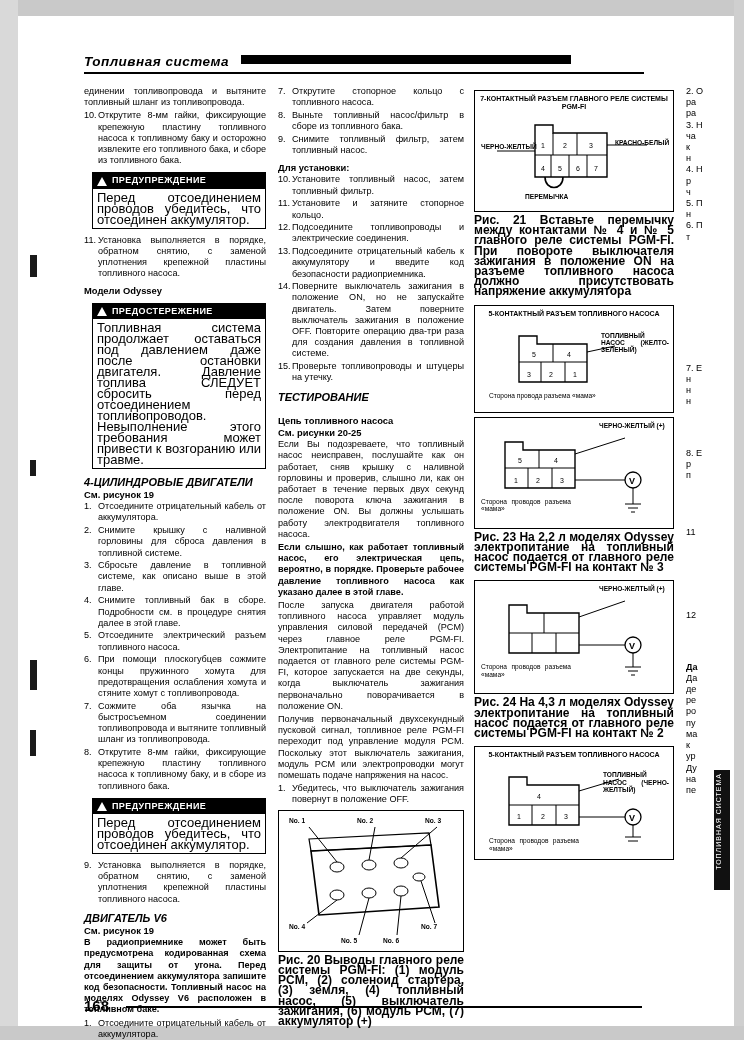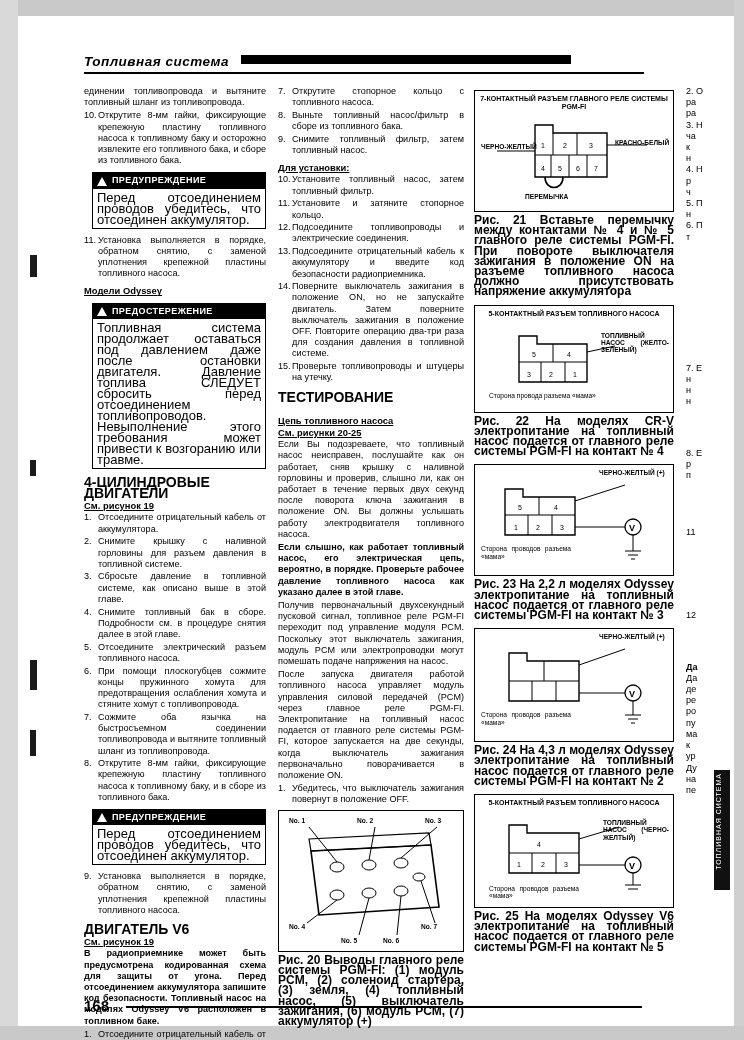--- a/index.html
+++ b/index.html
@@ -35,22 +35,22 @@
   .li .t{flex:1 1 auto;}
   .b{font-weight:bold;}
 
   .warnbox{border:1.6px solid #000;margin:6px 0 6px 8px;}
   .warnbar{background:#000;color:#fff;font-weight:bold;font-size:9px;padding:2px 4px;
     display:flex;align-items:center;gap:5px;letter-spacing:.4px;}
   .tri{width:0;height:0;border-left:5px solid transparent;border-right:5px solid transparent;
     border-bottom:9px solid #fff;position:relative;}
   .warnbody{padding:3px 4px;font-weight:normal;font-size:13px;line-height:11px;}
 
-  .secthead{font-weight:bold;font-size:14px;margin:8px 0 1px 0;}
-  .subhead{font-weight:bold;font-size:9.4px;margin:6px 0 1px 0;text-decoration:underline;}
+  .secthead{font-weight:bold;font-size:11px;margin:8px 0 1px 0;font-style:italic;}
+  .subhead{font-weight:bold;font-size:9.4px;margin:6px 0 1px 0;}
 
   .figbox{border:1.4px solid #000;margin:4px 0 3px 0;background:#fff;position:relative;}
   .figcap{font-weight:bold;font-size:12px;line-height:10.2px;margin:2px 0 8px 0;}
 
   .fig-title{font-size:7px;font-weight:bold;text-align:center;line-height:8px;margin:4px 2px 2px 2px;}
   .lbl{font-size:6.6px;font-weight:bold;position:absolute;line-height:7.4px;}
 
   .pageno{position:absolute;left:84px;bottom:26px;font-weight:bold;font-size:15px;}
   .footrule{position:absolute;left:126px;bottom:32px;width:516px;height:2px;background:#000;}
 
@@ -114,21 +114,21 @@
 
     <div class="secthead">4-ЦИЛИНДРОВЫЕ ДВИГАТЕЛИ</div>
     <div class="subhead" style="margin-top:0">См. рисунок 19</div>
 
     <div class="li">
         <span class="n">1.</span>
         <span class="t">Отсоедините отрицательный кабель от аккумулятора.</span>
       </div>
     <div class="li">
         <span class="n">2.</span>
-        <span class="t">Снимите крышку с наливной горловины для разъем давления в топливной системе.</span>
+        <span class="t">Снимите крышку с наливной горловины для сброса давления в топливной системе.</span>
       </div>
     <div class="li">
         <span class="n">3.</span>
         <span class="t">Сбросьте давление в топливной системе, как описано выше в этой главе.</span>
       </div>
     <div class="li">
         <span class="n">4.</span>
         <span class="t">Снимите топливный бак в сборе. Подробности см. в процедуре снятия далее в этой главе.</span>
       </div>
     <div class="li">
@@ -221,22 +221,22 @@
         <span class="n">15.</span>
         <span class="t">Проверьте топливопроводы и штуцеры на утечку.</span>
       </div>
 
     <div class="secthead">ТЕСТИРОВАНИЕ</div>
     <div class="subhead" style="margin-top:12px">Цепь топливного насоса</div>
     <div class="subhead" style="margin-top:0">См. рисунки 20-25</div>
 
     <p>Если Вы подозреваете, что топливный насос неисправен, послушайте как он работает, сняв крышку с наливной горловины и проверив, слышно ли, как он работает в течение первых двух секунд после поворота ключа зажигания в положение ON. Вы должны услышать работу электродвигателя топливного насоса.</p>
     <p class="b">Если слышно, как работает топливный насос, его электрическая цепь, вероятно, в порядке. Проверьте рабочее давление топливного насоса как указано далее в этой главе.</p>
+    <p>После запуска двигателя работой топливного насоса управляет модуль управления силовой передачей (PCM) через главное реле PGM-FI. Электропитание на топливный насос подается от главного реле системы PGM-FI, которое запускается на две секунды, когда выключатель зажигания первоначально поворачивается в положение ON.</p>
     <p>Получив первоначальный двухсекундный пусковой сигнал, топливное реле PGM-FI переходит под управление модуля PCM. Поскольку этот выключатель зажигания, модуль PCM или электропроводки могут помешать подаче напряжения на насос.</p>
-    <p>После запуска двигателя работой топливного насоса управляет модуль управления силовой передачей (PCM) через главное реле PGM-FI. Электропитание на топливный насос подается от главного реле системы PGM-FI, которое запускается на две секунды, когда выключатель зажигания первоначально поворачивается в положение ON.</p>
 
     <div class="li">
         <span class="n">1.</span>
         <span class="t">Убедитесь, что выключатель зажигания повернут в положение OFF.</span>
       </div>
 
     <div class="figbox" style="height:140px;">
       <div class="lbl" style="left:10px;top:6px;">No. 1</div>
       <div class="lbl" style="left:78px;top:6px;">No. 2</div>
       <div class="lbl" style="left:146px;top:6px;">No. 3</div>
@@ -306,21 +306,20 @@
         <text x="57" y="29" font-size="7" font-family="Liberation Sans">5</text>
         <text x="92" y="29" font-size="7" font-family="Liberation Sans">4</text>
         <text x="52" y="49" font-size="7" font-family="Liberation Sans">3</text>
         <text x="74" y="49" font-size="7" font-family="Liberation Sans">2</text>
         <text x="98" y="49" font-size="7" font-family="Liberation Sans">1</text>
         <line x1="112" y1="24" x2="140" y2="18" stroke="#000"></line>
       </svg>
       <div class="lbl" style="left:126px;top:26px;width:68px;">ТОПЛИВНЫЙ НАСОС (ЖЕЛТО-ЗЕЛЕНЫЙ)</div>
       <div class="lbl" style="left:14px;top:86px;font-weight:normal;">Сторона провода разъема «мама»</div>
     </div>
-    <div class="figcap">Рис. 22 На моделях CR-V электропитание на топливный насос подается от главного реле системы PGM-FI на контакт № 4</div>
 
     <div class="figbox" style="height:110px;">
       <svg width="196" height="96" style="position:absolute;left:0;top:6px;">
         <path d="M30,26 L30,18 L48,18 L48,26 L100,26 L100,64 L30,64 Z" fill="none" stroke="#000" stroke-width="1.4"></path>
         <line x1="30" y1="44" x2="100" y2="44" stroke="#000"></line>
         <line x1="64" y1="26" x2="64" y2="44" stroke="#000"></line>
         <line x1="53" y1="44" x2="53" y2="64" stroke="#000"></line>
         <line x1="77" y1="44" x2="77" y2="64" stroke="#000"></line>
         <text x="43" y="39" font-size="7" font-family="Liberation Sans">5</text>
         <text x="79" y="39" font-size="7" font-family="Liberation Sans">4</text>
@@ -377,21 +376,20 @@
         <line x1="104" y1="48" x2="150" y2="48" stroke="#000"></line>
         <circle cx="158" cy="48" r="8" fill="none" stroke="#000" stroke-width="1.3"></circle>
         <text x="154" y="52" font-size="9" font-weight="bold" font-family="Liberation Sans">V</text>
         <line x1="158" y1="56" x2="158" y2="68" stroke="#000"></line>
         <line x1="150" y1="68" x2="166" y2="68" stroke="#000"></line>
         <line x1="153" y1="72" x2="163" y2="72" stroke="#000"></line>
       </svg>
       <div class="lbl" style="left:128px;top:24px;width:66px;">ТОПЛИВНЫЙ НАСОС (ЧЕРНО-ЖЕЛТЫЙ)</div>
       <div class="lbl" style="left:14px;top:90px;font-weight:normal;width:90px;">Сторона проводов разъема «мама»</div>
     </div>
-    <div class="figcap">Рис. 25 На моделях Odyssey V6 электропитание на топливный насос подается от главного реле системы PGM-FI на контакт № 5</div>
   </div>
 
   <div class="col col4">
     <div>2. О</div>
     <div>ра</div>
     <div>ра</div>
     <div>3. Н</div>
     <div>ча</div>
     <div>к</div>
     <div>н</div>

